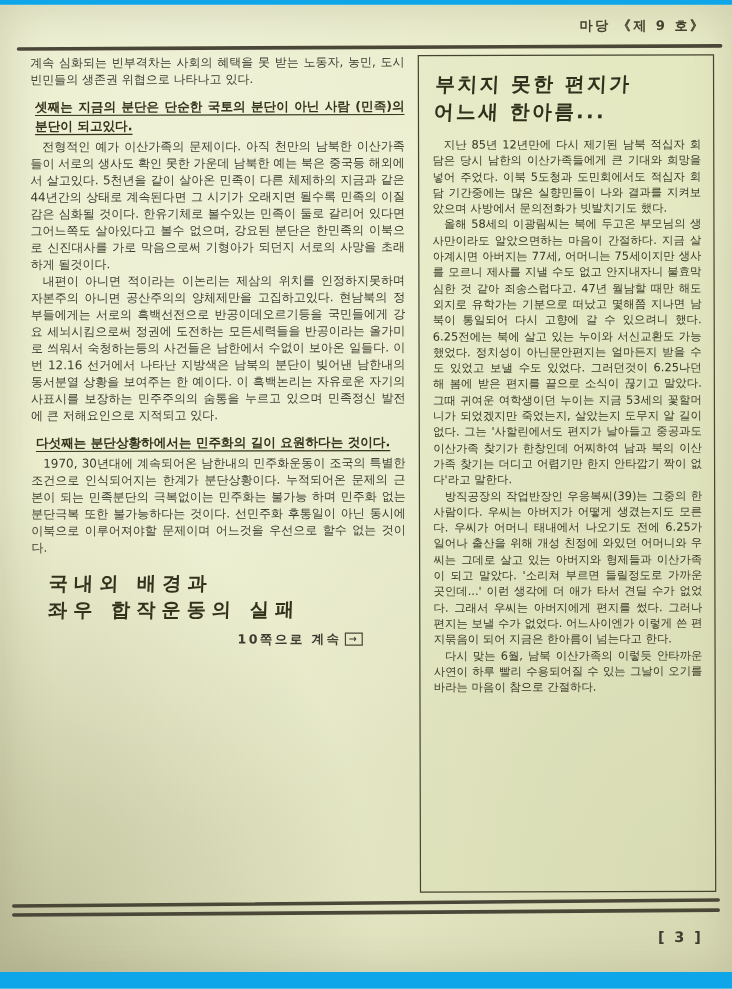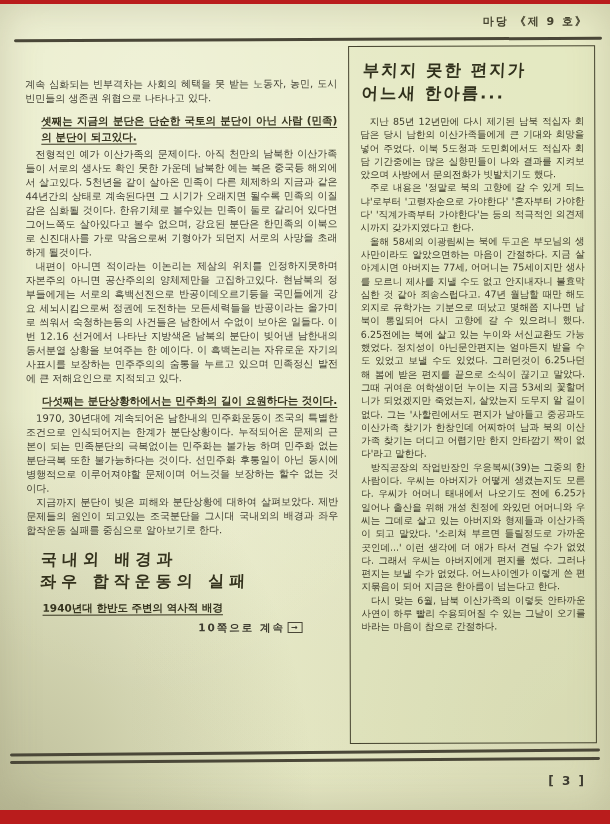--- a/index.html
+++ b/index.html
@@ -3,21 +3,21 @@
 <meta charset="utf-8">
 <style>
   html,body{margin:0;padding:0;}
   body{
     width:610px;height:824px;overflow:hidden;
     font-family:"DejaVu Sans",sans-serif;
     background:#d9dacf;
   }
   .scan{
     position:relative;width:610px;height:824px;overflow:hidden;
-    background:#b91c1c;
+    background:#0ea5e9;
   }
   .paper{
     position:absolute;left:0;top:4px;right:0;bottom:14px;
     background-color:#e9ecc8;
     background-image:
       radial-gradient(ellipse at 25% 12%, rgba(255,255,255,0.28), transparent 60%),
       radial-gradient(ellipse at 92% 90%, rgba(125,120,75,0.16), transparent 55%),
       radial-gradient(ellipse at 4% 99%, rgba(95,90,55,0.30), transparent 35%),
       radial-gradient(ellipse at 60% 55%, rgba(255,255,250,0.12), transparent 70%);
     box-shadow:inset 0 0 40px rgba(110,105,70,0.25);
@@ -37,23 +37,23 @@
   }
   .cols{
     position:absolute;left:26px;right:14px;top:42px;bottom:66px;
     display:flex;gap:11px;transform:rotate(-0.15deg);
   }
   .leftcol{
     width:312px;flex:0 0 312px;overflow:hidden;
     font-size:10px;line-height:14px;text-align:justify;
   }
   .leftcol p{margin:0;text-indent:1em;}
-  .leftcol p.noindent{text-indent:0;margin-top:31px;}
+  .leftcol p.noindent{text-indent:0;}
   .subhead{
-    margin:7px 0 3px 16px;font-weight:bold;font-size:10.5px;line-height:16px;
+    margin:7px 0 3px 4px;font-weight:bold;font-size:10.5px;line-height:16px;
     text-decoration:underline;text-underline-offset:3px;
     text-decoration-thickness:1.3px;color:#36341f;
   }
   .display-head{
     margin:11px 0 7px 14px;font-weight:bold;font-size:16px;line-height:22px;
     letter-spacing:5px;color:#33311c;transform:skewX(-2deg);
   }
   .cont-line{
     margin-top:5px;text-align:right;padding-right:36px;
     font-size:10.5px;font-weight:bold;letter-spacing:2px;
@@ -83,39 +83,36 @@
     <div class="masthead">마당 《제 9 호》</div>
     <div class="rule top"></div>
 
     <div class="cols">
       <div class="leftcol">
         <p class="noindent">계속 심화되는 빈부격차는 사회의 혜택을 못 받는 노동자, 농민, 도시 빈민들의 생존권 위협으로 나타나고 있다.</p>
         <div class="subhead">셋째는 지금의 분단은 단순한 국토의 분단이 아닌 사람 (민족)의 분단이 되고있다.</div>
         <p>전형적인 예가 이산가족의 문제이다. 아직 천만의 남북한 이산가족들이 서로의 생사도 확인 못한 가운데 남북한 예는 북은 중국등 해외에서 살고있다. 5천년을 같이 살아온 민족이 다른 체제하의 지금과 같은 44년간의 상태로 계속된다면 그 시기가 오래지면 될수록 민족의 이질감은 심화될 것이다. 한유기체로 볼수있는 민족이 둘로 갈리어 있다면 그어느쪽도 살아있다고 볼수 없으며, 강요된 분단은 한민족의 이북으로 신진대사를 가로 막음으로써 기형아가 되던지 서로의 사망을 초래하게 될것이다.</p>
         <p>내편이 아니면 적이라는 이논리는 제삼의 위치를 인정하지못하며 자본주의 아니면 공산주의의 양체제만을 고집하고있다. 현남북의 정부들에게는 서로의 흑백선전으로 반공이데오르기등을 국민들에게 강요 세뇌시킴으로써 정권에 도전하는 모든세력들을 반공이라는 올가미로 씌워서 숙청하는등의 사건들은 남한에서 수없이 보아온 일들다. 이번 12.16 선거에서 나타난 지방색은 남북의 분단이 빚어낸 남한내의 동서분열 상황을 보여주는 한 예이다. 이 흑백논리는 자유로운 자기의사표시를 보장하는 민주주의의 숨통을 누르고 있으며 민족정신 발전에 큰 저해요인으로 지적되고 있다.</p>
         <div class="subhead">다섯째는 분단상황하에서는 민주화의 길이 요원하다는 것이다.</div>
-        <p>1970, 30년대에 계속되어온 남한내의 민주화운동이 조국의 특별한 조건으로 인식되어지는 한계가 분단상황이다. 누적되어온 문제의 근본이 되는 민족분단의 극복없이는 민주화는 불가능 하며 민주화 없는 분단극복 또한 불가능하다는 것이다. 선민주화 후통일이 아닌 동시에 병행적으로 이루어져야할 문제이며 어느것을 보장하는 할수 없는 것이다.</p>
-        <p>지금까지 분단이 빚은 피해와 분단상황에 대하여 살펴보았다. 제반문제들의 원인이 되고있는 조국분단을 그시대 국내외의 배경과 좌우 합작운동 실패를 중심으로 알아보기로 한다.</p>
+        <p>1970, 30년대에 계속되어온 남한내의 민주화운동이 조국의 특별한 조건으로 인식되어지는 한계가 분단상황이다. 누적되어온 문제의 근본이 되는 민족분단의 극복없이는 민주화는 불가능 하며 민주화 없는 분단극복 또한 불가능하다는 것이다. 선민주화 후통일이 아닌 동시에 이북으로 이루어져야할 문제이며 어느것을 우선으로 할수 없는 것이다.</p>
         <div class="display-head">
           <div>국내외 배경과</div>
           <div>좌우 합작운동의 실패</div>
         </div>
-        <div class="subhead">1940년대 한반도 주변의 역사적 배경</div>
         <div class="cont-line">
           <span>10쪽으로 계속</span><span class="cont-box">→</span>
         </div>
       </div>
 
       <div class="rightcol">
         <div class="article-title">
           <div>부치지 못한 편지가</div>
           <div>어느새 한아름...</div>
         </div>
         <p>지난 85년 12년만에 다시 제기된 남북 적십자 회담은 당시 남한의 이산가족들에게 큰 기대와 희망을 넣어 주었다. 이북 5도청과 도민회에서도 적십자 회담 기간중에는 많은 실향민들이 나와 결과를 지켜보았으며 사방에서 문의전화가 빗발치기도 했다.</p>
-        <p>주로 내용은 '정말로 북의 고향에 갈 수 있게 되느냐'로부터 '고령자순으로 가야한다' '혼자부터 가야한다' '직계가족부터 가야한다'는 등의 적극적인 의견제시까지 갖가지였다고 한다.</p>
         <p>올해 58세의 이광림씨는 북에 두고온 부모님의 생사만이라도 알았으면하는 마음이 간절하다. 지금 살아계시면 아버지는 77세, 어머니는 75세이지만 생사를 모르니 제사를 지낼 수도 없고 안지내자니 불효막심한 것 같아 죄송스럽다고. 47년 월남할 때만 해도 외지로 유학가는 기분으로 떠났고 몇해쯤 지나면 남북이 통일되어 다시 고향에 갈 수 있으려니 했다. 6.25전에는 북에 살고 있는 누이와 서신교환도 가능했었다. 정치성이 아닌문안편지는 얼마든지 받을 수도 있었고 보낼 수도 있었다. 그러던것이 6.25나던 해 봄에 받은 편지를 끝으로 소식이 끊기고 말았다. 그때 귀여운 여학생이던 누이는 지금 53세의 꽃할머니가 되었겠지만 죽었는지, 살았는지 도무지 알 길이 없다. 그는 '사할린에서도 편지가 날아들고 중공과도 이산가족 찾기가 한창인데 어찌하여 남과 북의 이산가족 찾기는 더디고 어렵기만 한지 안타깝기 짝이 없다'라고 말한다.</p>
         <p>방직공장의 작업반장인 우응복씨(39)는 그중의 한사람이다. 우씨는 아버지가 어떻게 생겼는지도 모른다. 우씨가 어머니 태내에서 나오기도 전에 6.25가 일어나 출산을 위해 개성 친정에 와있던 어머니와 우씨는 그데로 살고 있는 아버지와 형제들과 이산가족이 되고 말았다. '소리쳐 부르면 들릴정도로 가까운 곳인데...' 이런 생각에 더 애가 타서 견딜 수가 없었다. 그래서 우씨는 아버지에게 편지를 썼다. 그러나 편지는 보낼 수가 없었다. 어느사이엔가 이렇게 쓴 편지묶음이 되어 지금은 한아름이 넘는다고 한다.</p>
         <p>다시 맞는 6월, 남북 이산가족의 이렇듯 안타까운 사연이 하루 빨리 수용되어질 수 있는 그날이 오기를 바라는 마음이 참으로 간절하다.</p>
       </div>
     </div>
 
     <div class="rule bottom1"></div>
     <div class="rule bottom2"></div>
     <div class="pagenum">[ 3 ]</div>
 

